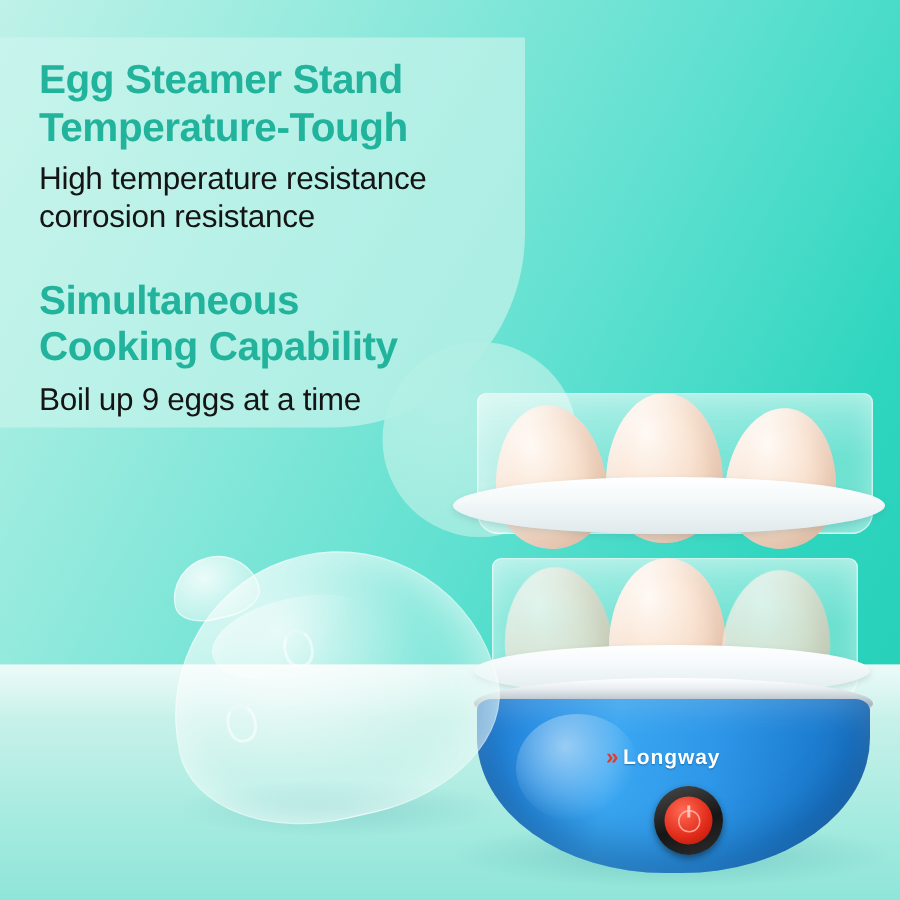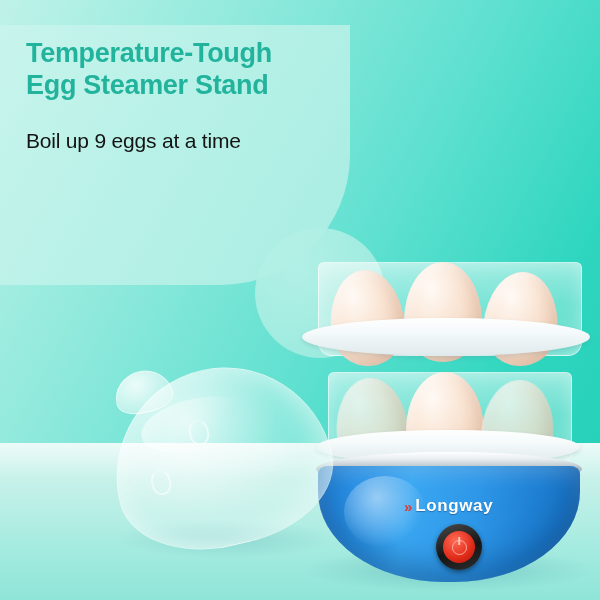--- a/index.html
+++ b/index.html
@@ -142,21 +142,21 @@
   .logo {
     position: absolute;
     left: 404px; top: 496px;
     display: flex;
     align-items: center;
     gap: 5px;
   }
   .logo-chev { color: #e23a2e; font-size: 15px; font-weight: bold; line-height: 1; letter-spacing: -2px; }
   .logo-text {
     color: #ffffff;
-    font-size: 17px;
+    font-size: 14px;
     font-weight: bold;
     letter-spacing: .6px;
     text-shadow: 0 1px 1px rgba(10,60,110,.5);
   }
 
   .switch {
     position: absolute;
     left: 436px; top: 524px;
     width: 46px; height: 46px;
     border-radius: 50%;
@@ -239,26 +239,34 @@
 <div id="stage">
 
   <div class="bg-floor"></div>
   <div class="bg-floor-sheen"></div>
   <div class="bg-circle"></div>
   <div class="text-panel"></div>
 
   <div class="copy">
     <div class="block-1">
       <div class="headline">
+        <div>Egg Steamer Stand</div>
         <div>Temperature-Tough</div>
-        <div>Egg Steamer Stand</div>
+      </div>
+      <div class="subline">
+        <div>High temperature resistance</div>
+        <div>corrosion resistance</div>
       </div>
     </div>
 
     <div class="block-2">
+      <div class="headline">
+        <div>Simultaneous</div>
+        <div>Cooking Capability</div>
+      </div>
       <div class="subline">
         <div>Boil up 9 eggs at a time</div>
       </div>
     </div>
   </div>
 
   <div class="product">
 
     <div class="base-shadow"></div>
     <div class="lid-shadow"></div>

